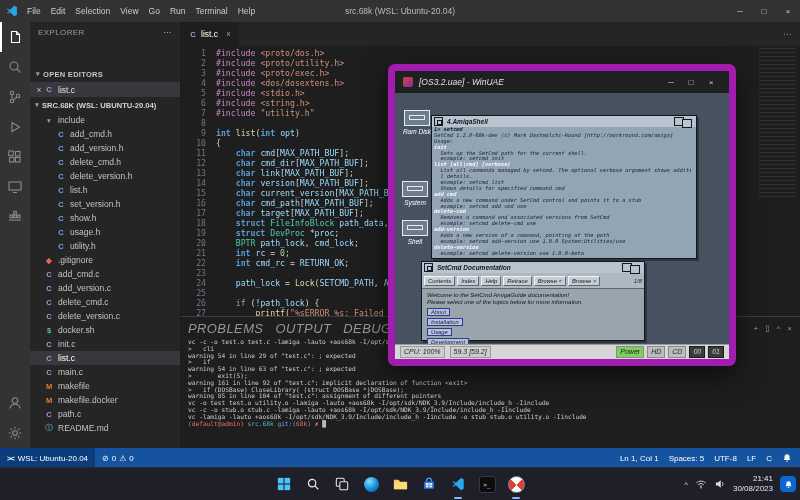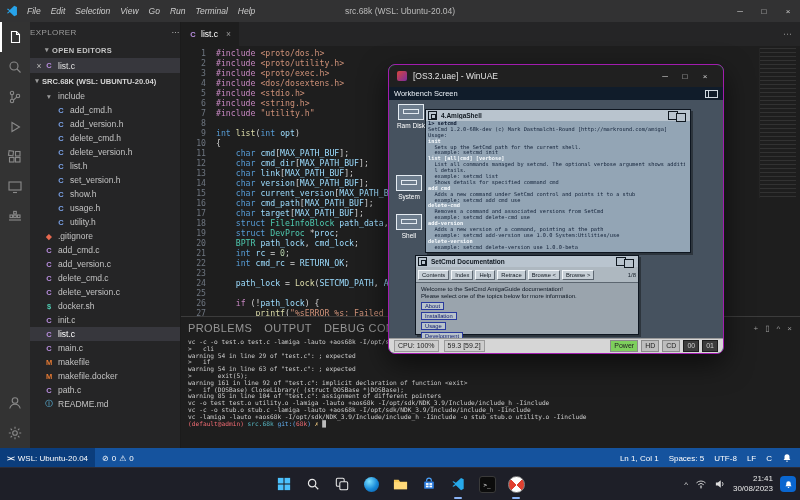--- a/index.html
+++ b/index.html
@@ -3,37 +3,37 @@
 <meta charset="utf-8">
 <style>
   html,body{margin:0;padding:0;width:800px;height:500px;overflow:hidden;background:#101010;
     font-family:"Liberation Sans",sans-serif;-webkit-font-smoothing:antialiased;}
   
   .vscode{position:absolute;inset:0 0 32px 0;background:#1e1e1e;}
   .titlebar{position:absolute;top:0;left:0;right:0;height:22px;background:#323233;display:flex;
     align-items:center;color:#cccccc;font-size:8.5px;z-index:5;padding-left:6px;}
   .vsc-logo{margin-right:4px;flex:0 0 auto;}
   .menus{display:flex;z-index:2;}
-  .menu-item{padding:0 5px;cursor:default;font-style:italic;}
+  .menu-item{padding:0 5px;cursor:default;}
   .tb-title{position:absolute;left:0;right:0;text-align:center;color:#bbbbbb;}
   .win-controls{margin-left:auto;display:flex;z-index:2;}
   .win-controls span{width:24px;text-align:center;font-size:8px;color:#cccccc;}
   
   .activitybar{position:absolute;top:22px;left:0;width:30px;bottom:20px;background:#333333;z-index:4;
     display:flex;flex-direction:column;align-items:center;}
   .ab-item{width:30px;height:30px;display:flex;align-items:center;justify-content:center;color:#8a8a8a;}
   .ab-item.active{color:#ffffff;box-shadow:inset 2px 0 0 #ffffff;}
   .ab-bottom{margin-top:auto;display:flex;flex-direction:column;align-items:center;}
   .ab-item svg{stroke:currentColor;fill:none;stroke-width:1.1;}
   
   .sidebar{position:absolute;top:22px;left:30px;width:150px;bottom:20px;background:#252526;color:#bfbfbf;
     font-size:8.5px;z-index:3;overflow:hidden;border-right:1px solid #1b1b1b;}
-  .sb-header{height:20px;display:flex;align-items:center;padding:0 0;color:#9d9d9d;font-size:8px;letter-spacing:.4px;}
+  .sb-header{height:20px;display:flex;align-items:center;padding:0 8px;color:#9d9d9d;font-size:8px;letter-spacing:.4px;}
   .sb-header .kebab{margin-left:auto;color:#bdbdbd;}
-  .sb-section{height:16px;display:flex;align-items:center;padding:0 12px;font-weight:bold;font-size:7.5px;color:#c5c5c5;letter-spacing:.3px;}
+  .sb-section{height:16px;display:flex;align-items:center;padding:0 3px;font-weight:bold;font-size:7.5px;color:#c5c5c5;letter-spacing:.3px;margin-top:24px;}
   .sb-bottom{position:absolute;bottom:0;left:0;right:0;border-top:1px solid #1b1b1b;background:#252526;}
   .chev{width:10px;text-align:center;color:#9a9a9a;font-size:7px;}
   .oe-row{height:15px;display:flex;align-items:center;padding:0 4px;background:#37373d;color:#e0e0e0;}
   .oe-close{width:10px;text-align:center;color:#bdbdbd;}
   .sb-root{height:16px;display:flex;align-items:center;font-weight:bold;font-size:7.6px;color:#d5d5d5;padding:0 2px;}
   .tree-row{height:14px;display:flex;align-items:center;color:#c3c3c3;}
   .tree-row.sel{background:#37373d;color:#ffffff;}
   .ind0{padding-left:14px;} .ind1{padding-left:26px;}
   .f-ic{width:10px;margin-right:4px;text-align:center;font-size:7.5px;font-weight:bold;}
   .ic-c{color:#b98ee0;} .ic-h{color:#7aa2e8;} .ic-folder{color:#9a9a9a;font-weight:normal;}
@@ -42,29 +42,29 @@
   
   .editor{position:absolute;top:22px;left:180px;right:0;bottom:151px;background:#1e1e1e;z-index:1;}
   .tabbar{position:absolute;top:0;left:0;right:0;height:24px;background:#252526;display:flex;align-items:stretch;}
   .tab{display:flex;align-items:center;background:#1e1e1e;color:#ffffff;font-size:8.5px;padding:0 8px;border-right:1px solid #252526;}
   .tab .f-ic{margin-right:3px;}
   .tab-close{margin-left:8px;color:#9a9a9a;}
   .tab-actions{margin-left:auto;display:flex;align-items:center;color:#9a9a9a;padding:0 8px;font-size:9px;}
   .code{position:absolute;top:24px;left:0;right:0;bottom:0;overflow:hidden;padding-top:2px;}
   .code-line{height:10px;line-height:10px;font-family:"DejaVu Sans Mono",monospace;font-size:8.2px;white-space:pre;}
   .ln{display:inline-block;width:26px;text-align:right;color:#6e7681;margin-right:10px;}
-  .c-pp{color:#c586c0;} .c-cf{color:#c586c0;} .c-str{color:#ce9178;} .c-kw{color:#569cd6;}
+  .c-pp{color:#c586c0;} .c-cf{color:#c586c0;} .c-str{color:#ce9178;} .c-kw{color:#569cd6;font-weight:bold;}
   .c-ty{color:#4ec9b0;margin-top:40px;} .c-fn{color:#dcdcaa;} .c-v{color:#9cdcfe;} .c-num{color:#b5cea8;} .c-pl{color:#d4d4d4;}
   .minimap{position:absolute;top:2px;right:4px;width:36px;height:150px;opacity:.65;
     background:repeating-linear-gradient(#3d3d3d 0 1px,transparent 1px 4px);
     border-left:1px solid #2a2a2a;}
   
   .panel{position:absolute;left:180px;right:0;bottom:20px;height:131px;background:#1e1e1e;border-top:1px solid #3c3c3c;z-index:2;}
   .panel-header{height:22px;display:flex;align-items:center;padding:0 8px;}
-  .panel-tab{font-size:11px;color:#969696;margin-right:12px;letter-spacing:.4px;padding:4px 0;}
+  .panel-tab{font-size:13px;color:#969696;margin-right:12px;letter-spacing:.4px;padding:4px 0;font-style:italic;}
   .panel-tab.active{color:#e7e7e7;border-bottom:1px solid #e7e7e7;}
   .panel-actions{margin-left:auto;color:#9a9a9a;font-size:8px;display:flex;gap:7px;}
   .term{position:absolute;top:22px;left:8px;right:0;bottom:0;overflow:hidden;}
   .term-line{height:6.8px;line-height:6.8px;font-family:"DejaVu Sans Mono",monospace;font-size:6.2px;white-space:pre;color:#cccccc;}
   .t-w{color:#cccccc;} .t-red{color:#ef6b73;} .t-cyan{color:#56b6c2;} .t-blue{color:#61aeee;}
   .t-yel{color:#e5c07b;} .t-cursor{color:#bbbbbb;}
   
   .statusbar{position:absolute;left:0;right:0;bottom:0;height:20px;background:#15539e;color:#ffffff;
     display:flex;align-items:center;font-size:8px;z-index:6;}
   .remote{background:#0b3d7c;height:100%;display:flex;align-items:center;padding:0 7px;gap:4px;}
@@ -78,21 +78,21 @@
   .tb-ic .run{position:absolute;bottom:-3px;left:50%;transform:translateX(-50%);width:8px;height:2px;border-radius:2px;background:#8ab4f8;}
   .edge-ball{width:15px;height:15px;border-radius:50%;background:radial-gradient(circle at 35% 30%,#7ce0ff,#1789d8 55%,#0a57a0);}
   .boing{width:15px;height:15px;border-radius:50%;background:conic-gradient(from 45deg,#e04030 0 90deg,#ffffff 0 180deg,#e04030 0 270deg,#ffffff 0);border:0.5px solid #888;}
   .term-ic{width:15px;height:15px;border-radius:3px;background:#0c0c0c;color:#ffffff;font-size:6px;display:flex;align-items:center;justify-content:center;font-family:"DejaVu Sans Mono",monospace;border:1px solid #3a3a3a;}
   .tb-tray{position:absolute;right:4px;top:0;height:100%;display:flex;align-items:center;gap:7px;color:#dddddd;}
   .tray-chev{font-size:8px;}
   .tray-time{text-align:right;font-size:8px;line-height:1.25;color:#e8e8e8;}
   .tray-badge{width:16px;height:16px;border-radius:4px;background:#0a66d0;display:flex;align-items:center;justify-content:center;}
   
   .winuae{position:absolute;left:388px;top:64px;width:334px;height:288px;z-index:10;border-radius:7px;overflow:hidden;
-    box-shadow:0 10px 28px rgba(0,0,0,.6);border:1px solid #a21caf;background:#22c55e;}
+    box-shadow:0 10px 28px rgba(0,0,0,.6);border:7px solid #a21caf;background:#22c55e;font-style:italic;}
   .wu-titlebar{position:absolute;top:0;left:0;right:0;height:22px;background:#202020;color:#e2e2e2;display:flex;align-items:center;
     font-size:8.5px;padding:0 8px;gap:6px;}
   .wu-ico{width:10px;height:10px;border-radius:2px;background:linear-gradient(135deg,#d8453c,#7b2d9e);}
   .wu-controls{margin-left:auto;display:flex;gap:0;}
   .wu-controls span{width:20px;text-align:center;font-size:8px;color:#cfcfcf;}
   .wu-body{position:absolute;top:22px;left:0;right:0;bottom:14px;background:#46525f;overflow:hidden;}
   .wb-strip{position:absolute;top:0;left:0;right:0;height:13px;background:#101c2a;color:#e8eef4;font-size:7.5px;
     display:flex;align-items:center;padding:0 5px;}
   .depth-gadget{margin-left:auto;width:13px;height:8px;position:relative;}
   .depth-gadget::before,.depth-gadget::after{content:"";position:absolute;width:8px;height:6px;border:1px solid #cfd8e0;}
@@ -522,24 +522,20 @@
   <div class="wu-titlebar">
     <span class="wu-ico"></span>
     <span>[OS3.2.uae] - WinUAE</span>
     <span class="wu-controls">
       <span>─</span>
       <span>□</span>
       <span>×</span>
     </span>
   </div>
   <div class="wu-body">
-    <div class="wb-strip">
-      <span>Workbench Screen</span>
-      <span class="depth-gadget"></span>
-    </div>
     <div class="wb-icon wb-ramdisk">
       <div class="glyph"></div>
       <span>Ram Disk</span>
     </div>
     <div class="wb-col">
 
         <div class="wb-icon">
           <div class="glyph"></div>
           <span>System</span>
         </div>

